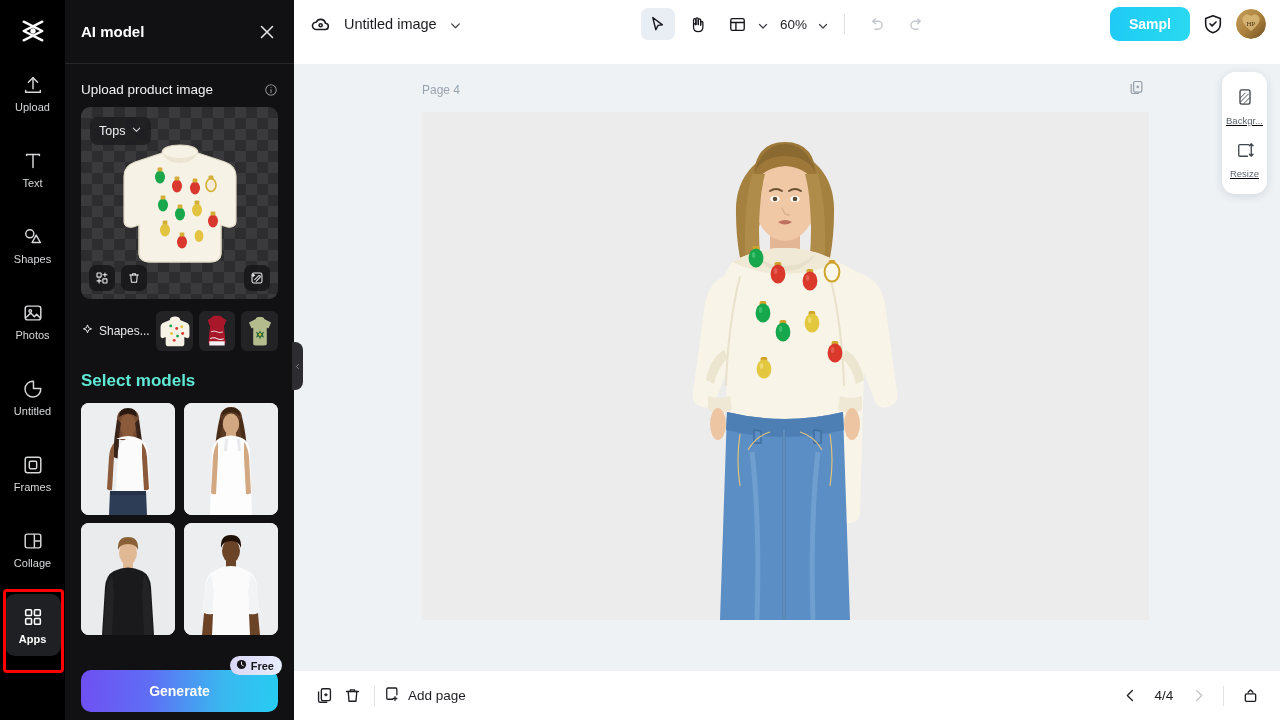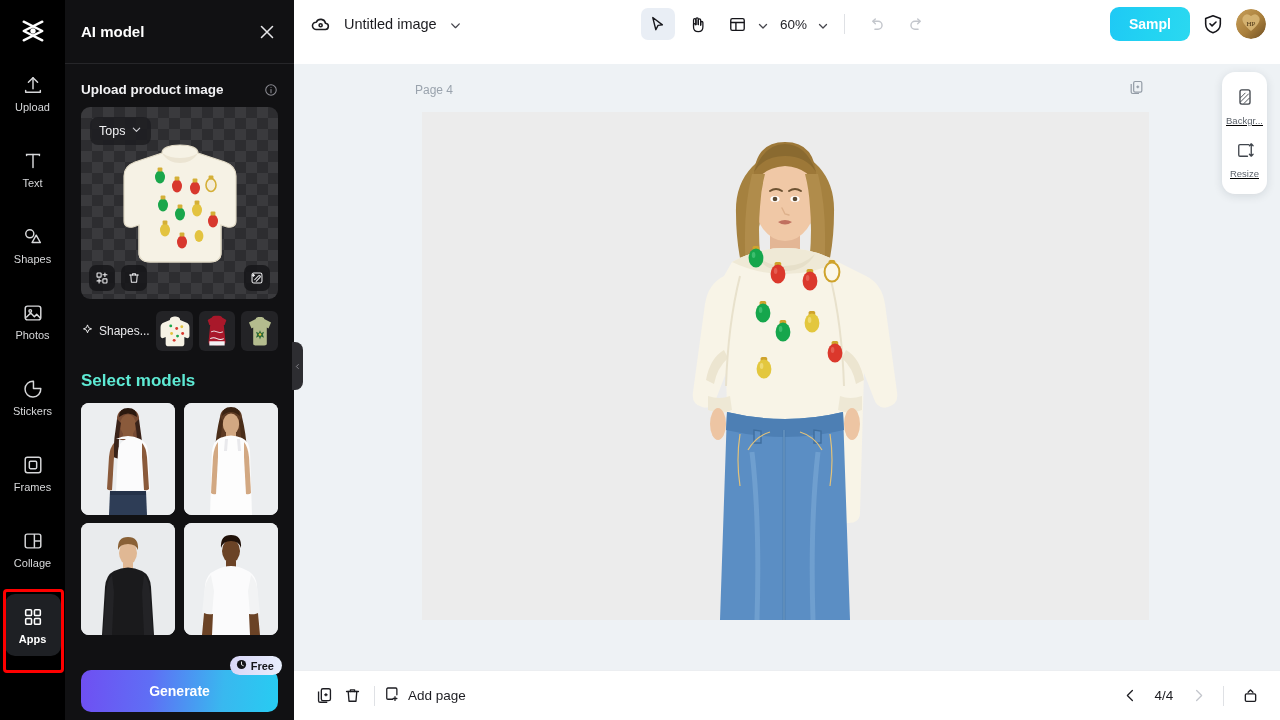--- a/index.html
+++ b/index.html
@@ -57,21 +57,21 @@
     border-bottom: 1px solid #262629;
   }
   .panel-title { font-size: 15px; font-weight: bold; color: #fff; }
   .panel-close { width: 22px; height: 22px; cursor: pointer; color: #e6e6e8; }
 
   .panel-body { flex: 1; overflow: hidden; padding: 0 16px; }
   .section-head {
     display: flex; align-items: center; justify-content: space-between;
     padding: 18px 0 10px 0;
   }
-  .section-title { font-size: 13.5px; font-weight: bold; color: #f2f2f4; }
+  .section-title { font-size: 13.5px; font-weight: normal; color: #f2f2f4; }
   .info-icon { width: 14px; height: 14px; color: #8b8b92; cursor: pointer; }
 
   
   .product-box {
     position: relative; width: 197px; height: 192px;
     border-radius: 9px; overflow: hidden;
     background-color: #3a3a3d;
     background-image:
       linear-gradient(45deg, #2d2d30 25%, transparent 25%, transparent 75%, #2d2d30 75%),
       linear-gradient(45deg, #2d2d30 25%, transparent 25%, transparent 75%, #2d2d30 75%);
@@ -185,21 +185,21 @@
   }
   .shield { width: 22px; height: 22px; color: #15151a; cursor: pointer; }
   .avatar {
     width: 30px; height: 30px; border-radius: 50%;
     overflow: hidden; cursor: pointer; flex: 0 0 30px;
   }
 
   
   .canvas-area { flex: 1; background: #eef2f5; position: relative; overflow: hidden; }
   .page-label {
-    position: absolute; left: 121px; top: 19px;
+    position: absolute; left: 128px; top: 19px;
     font-size: 12px; color: #9aa3ad;
   }
   .page-copy-icon {
     position: absolute; right: 135px; top: 15px;
     width: 17px; height: 17px; color: #939ca6; cursor: pointer;
   }
   .page-canvas {
     position: absolute; left: 128px; top: 48px;
     width: 727px; height: 508px;
     background: #ececec; overflow: hidden;
@@ -294,21 +294,21 @@
         </span>
         <span class="rail-label">Photos</span>
       </div>
 
       <div class="rail-item">
         <span class="rail-icon">
           <svg width="22" height="22" viewBox="0 0 24 24" fill="none" stroke="#d7d8da" stroke-width="1.6" stroke-linejoin="round">
             <path d="M20.5 11.5A8.6 8.6 0 1 1 12.5 3.5v8h8z"></path>
           </svg>
         </span>
-        <span class="rail-label">Stickers</span>
+        <span class="rail-label">Untitled</span>
       </div>
 
       <div class="rail-item">
         <span class="rail-icon">
           <svg width="22" height="22" viewBox="0 0 24 24" fill="none" stroke="#d7d8da" stroke-width="1.6" stroke-linejoin="round">
             <rect x="3.5" y="3.5" width="17" height="17" rx="2.4"></rect>
             <rect x="8" y="8" width="8" height="8" rx="1.2"></rect>
           </svg>
         </span>
         <span class="rail-label">Frames</span>

